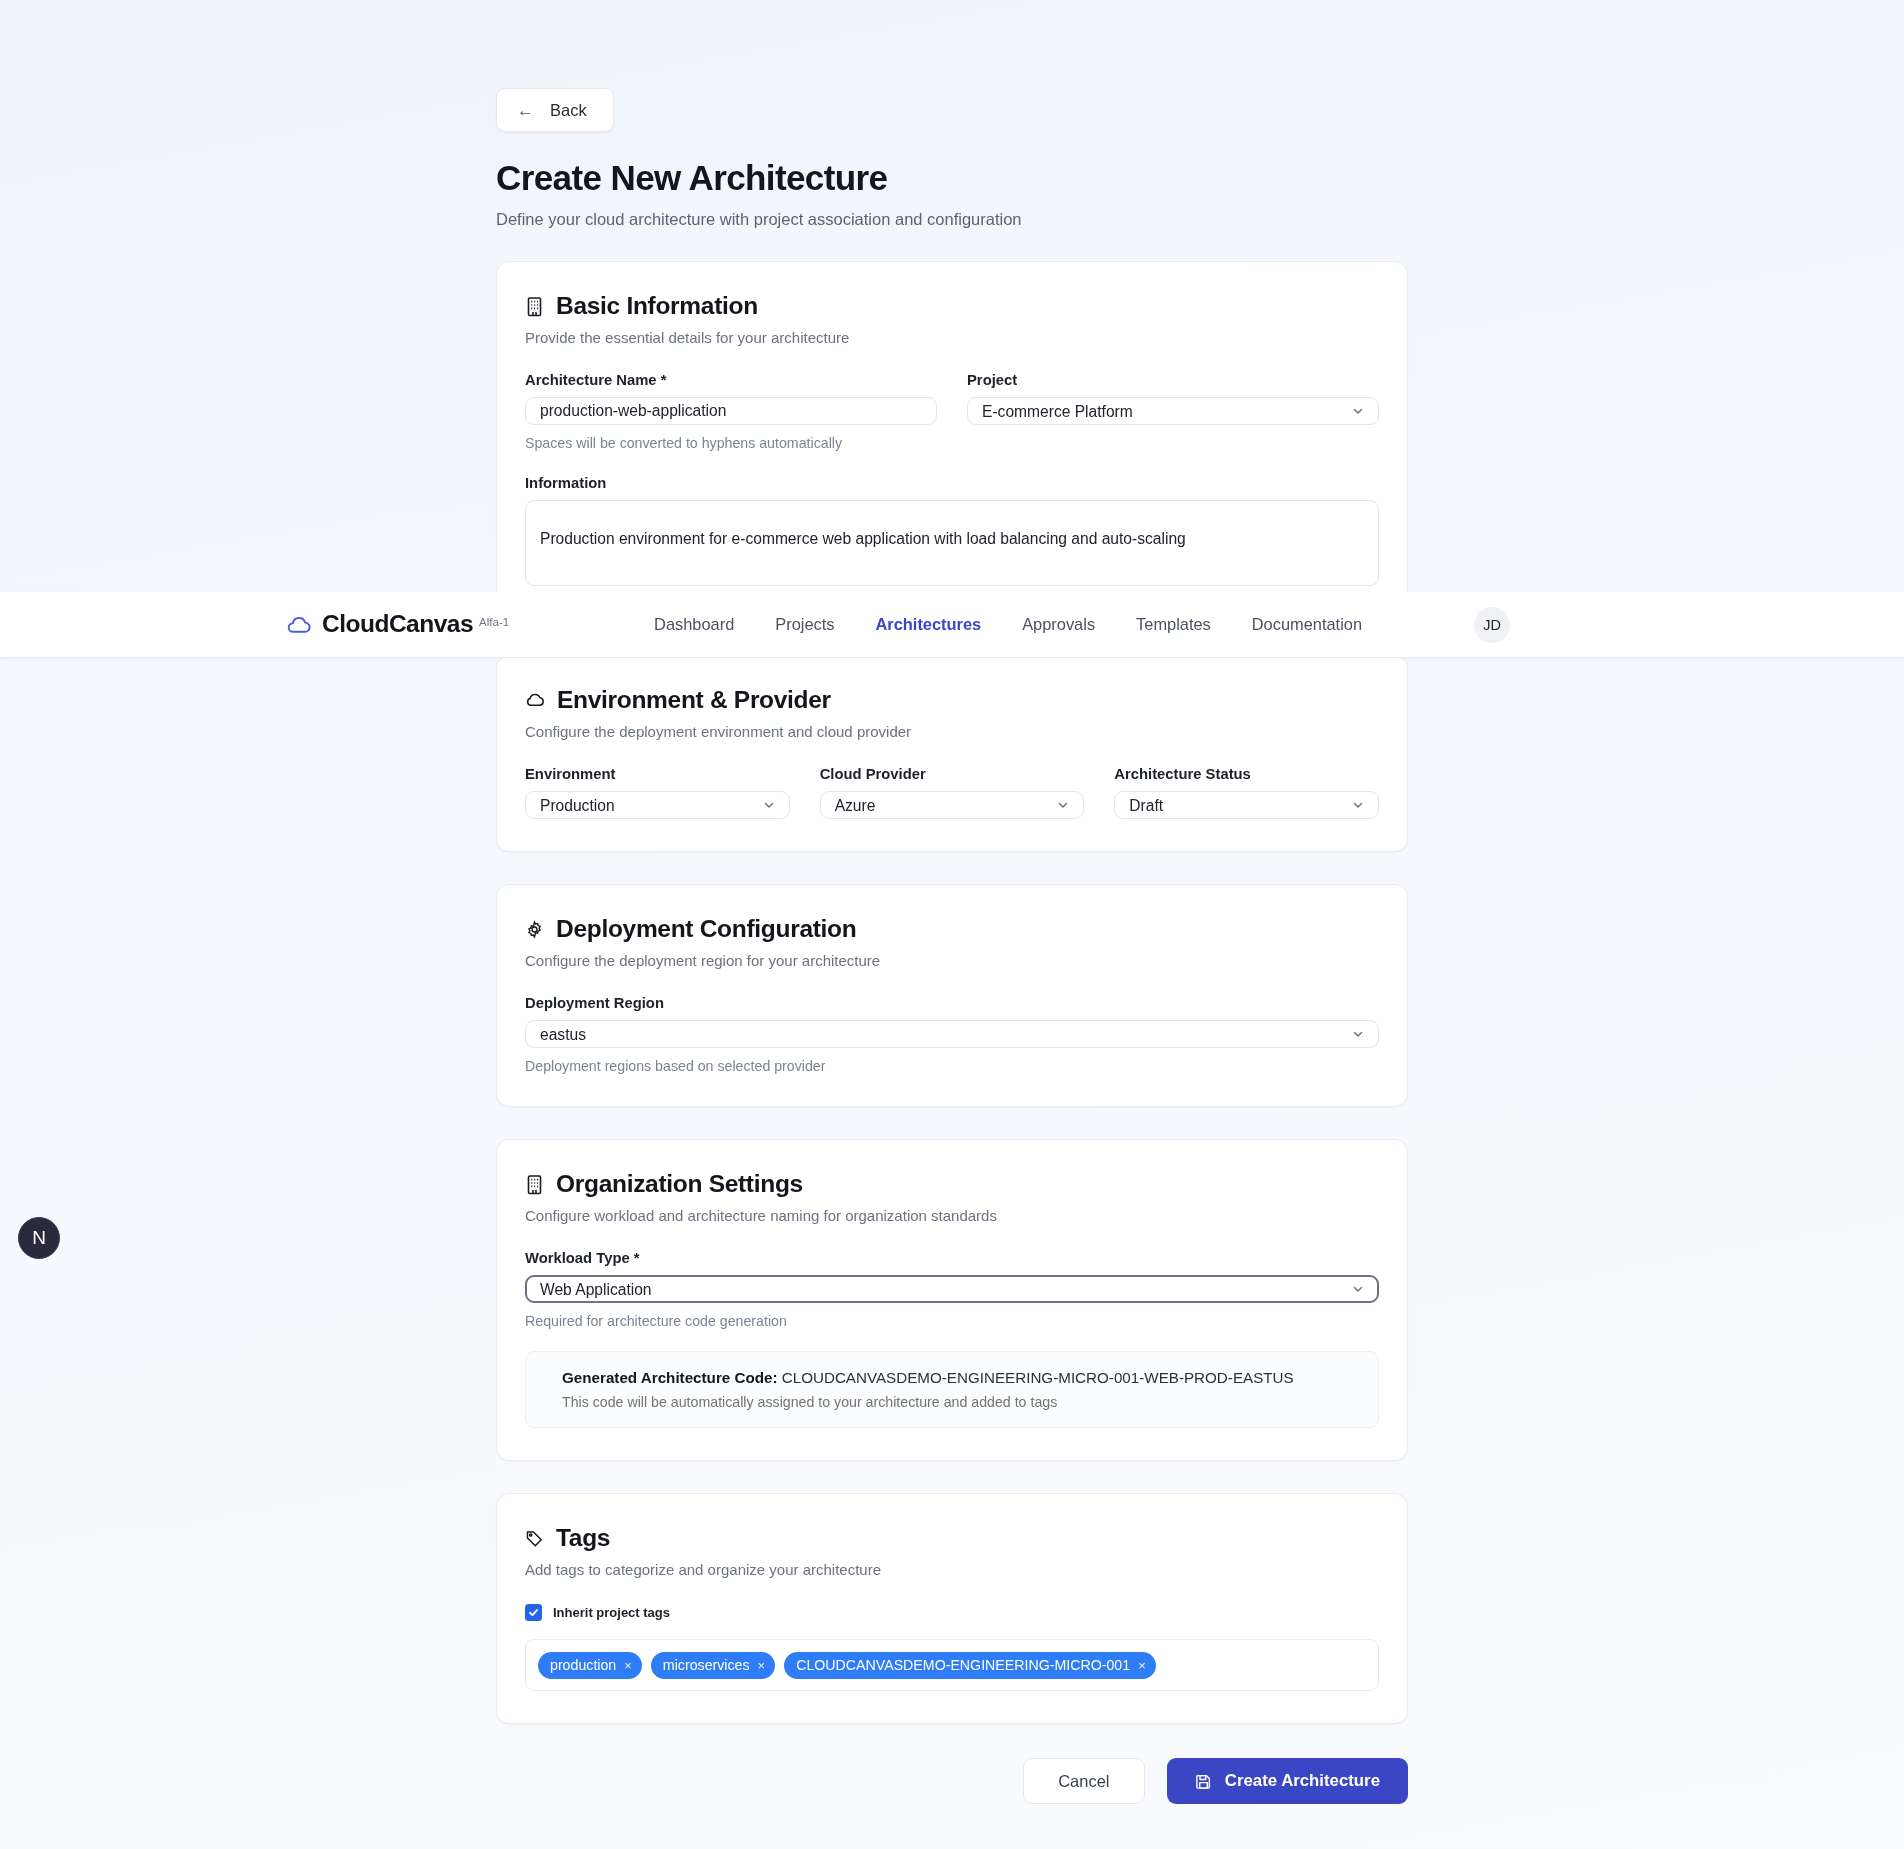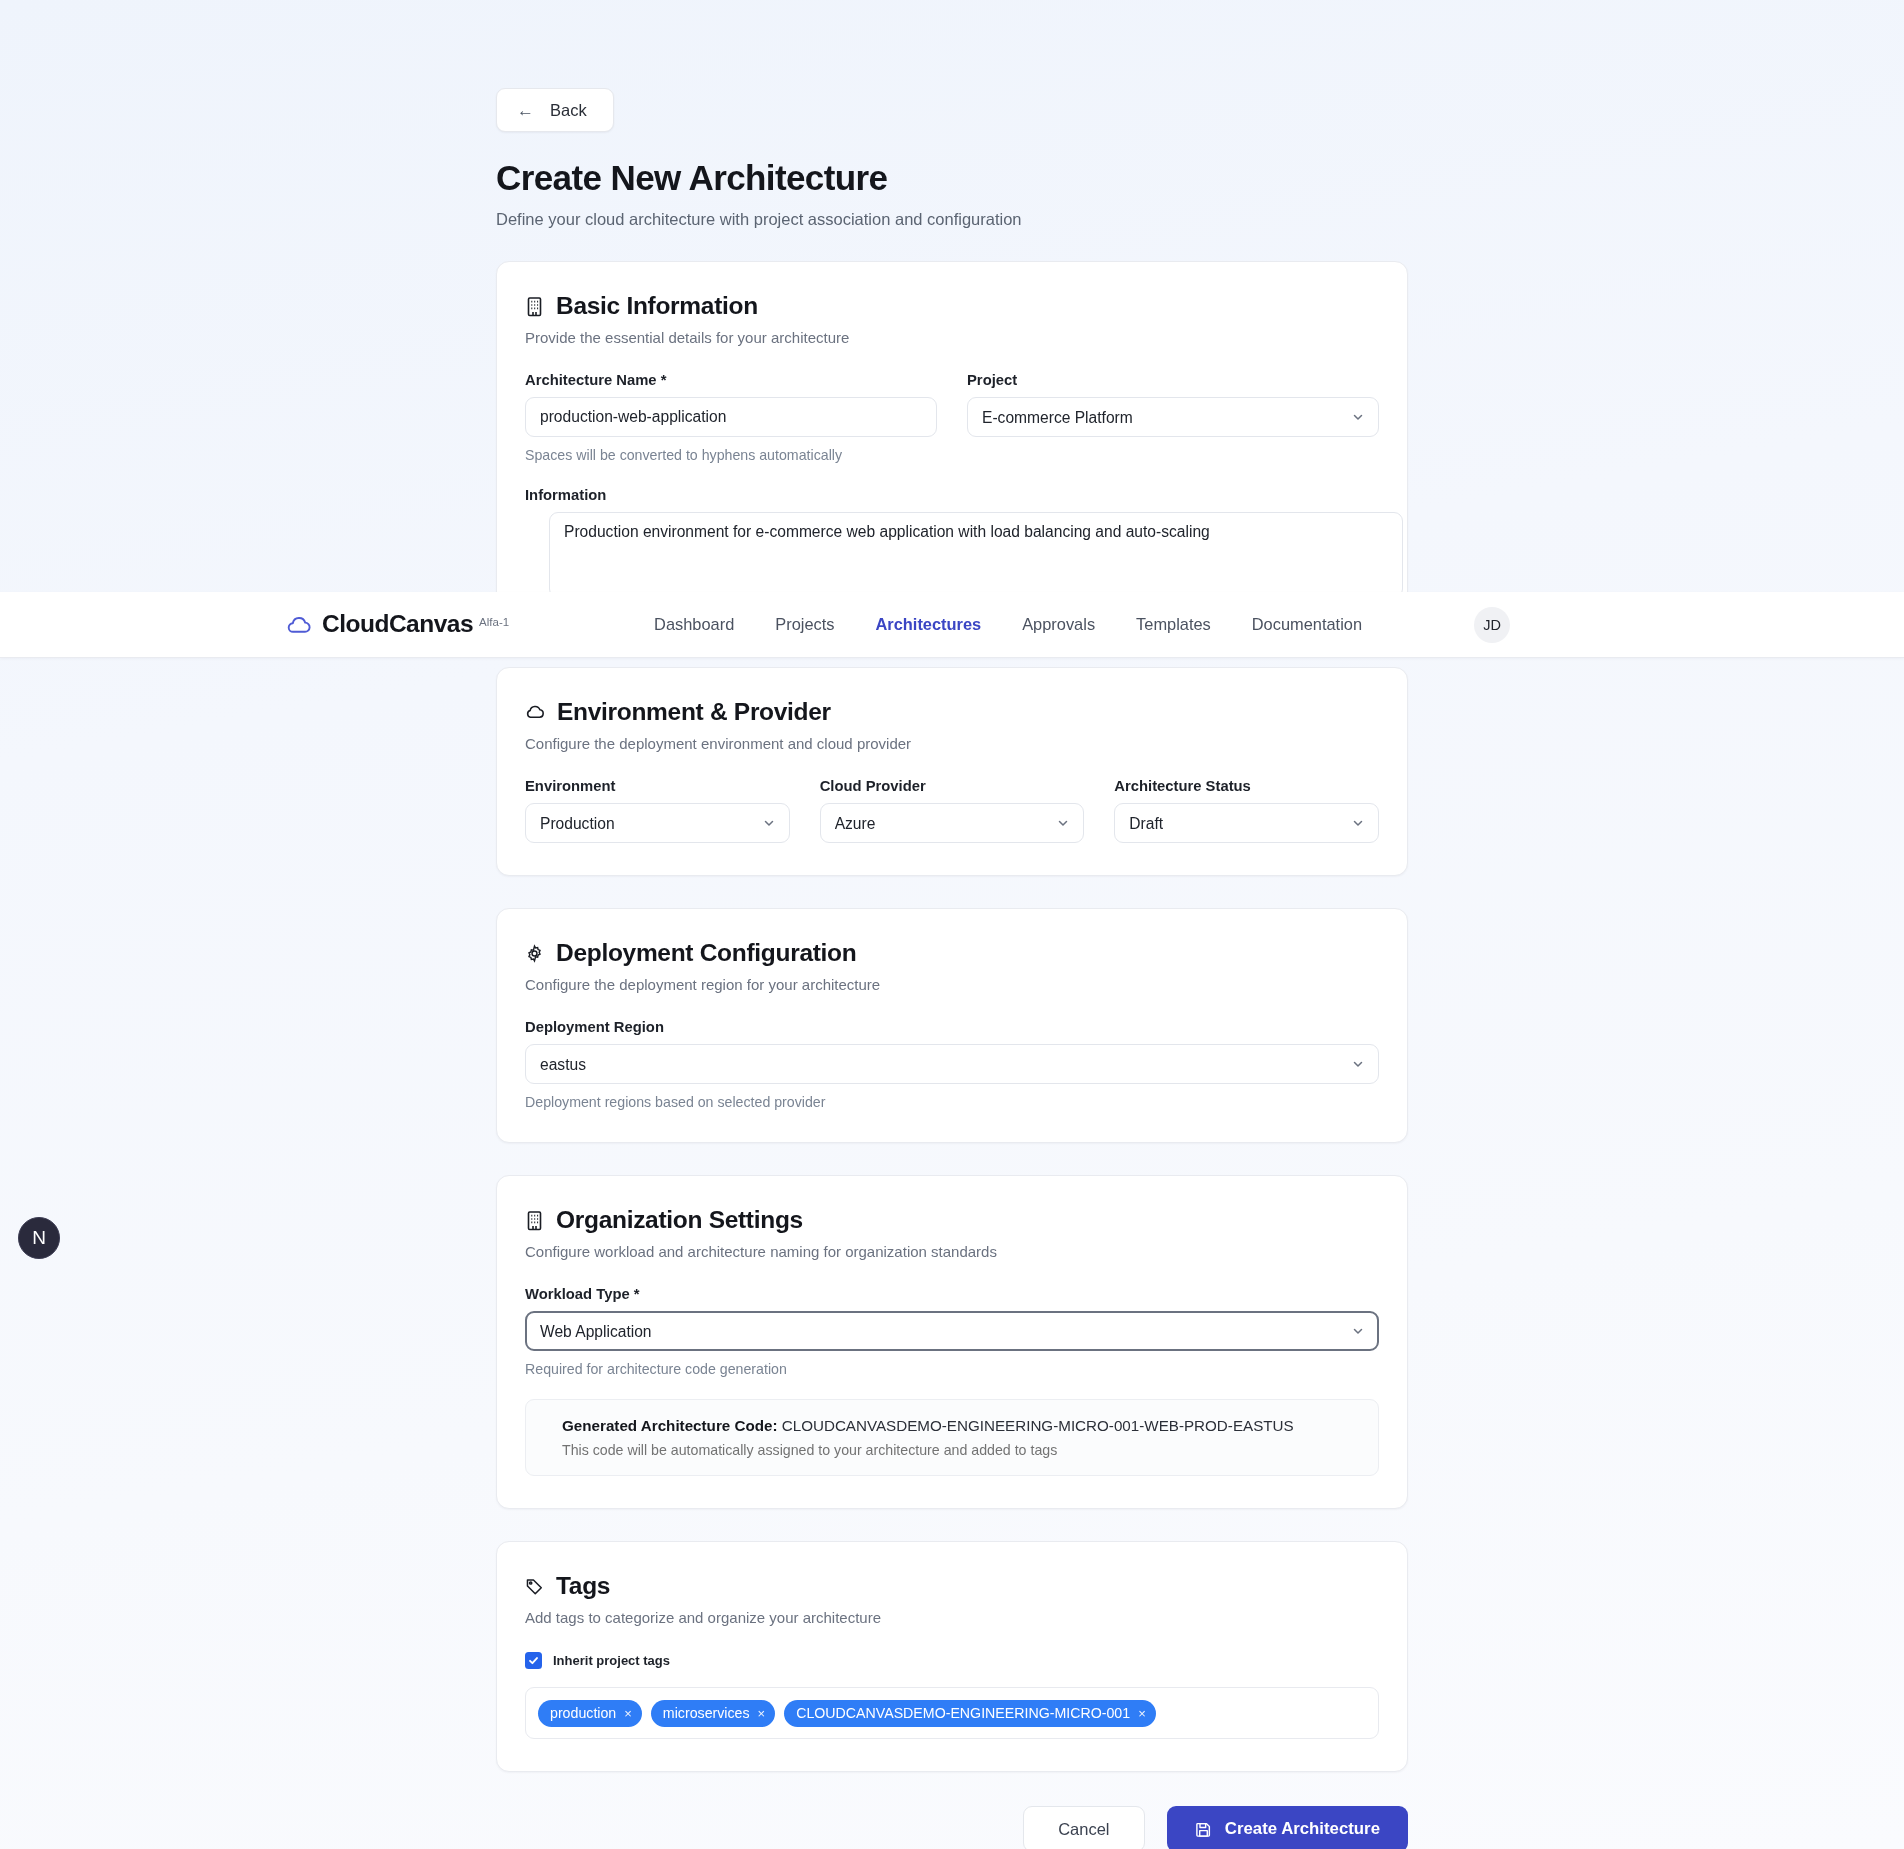--- a/index.html
+++ b/index.html
@@ -102,36 +102,35 @@
     margin-bottom: 9px;
   }
   .hint {
     margin-top: 10px;
     font-size: 14.2px;
     color: #7a8493;
   }
 
   .input, .select, .textarea {
     width: 100%;
-    height: 40px;
+    height: 28px;
     border: 1px solid #e3e6ec;
     border-radius: 9px;
     background: #ffffff;
     font-family: "Liberation Sans", sans-serif;
     font-size: 15.6px;
     color: #20242c;
     padding: 0 14px;
     outline: none;
   }
   .textarea {
     height: 86px;
-    padding: 8px 14px;
+    padding: 27px 14px;
     line-height: 1.45;
     resize: none;
-    margin-left: 24px;
   }
 
   .select-wrap { position: relative; }
   .select {
     appearance: none;
     -webkit-appearance: none;
     padding-right: 38px;
     cursor: pointer;
   }
   .chev {

